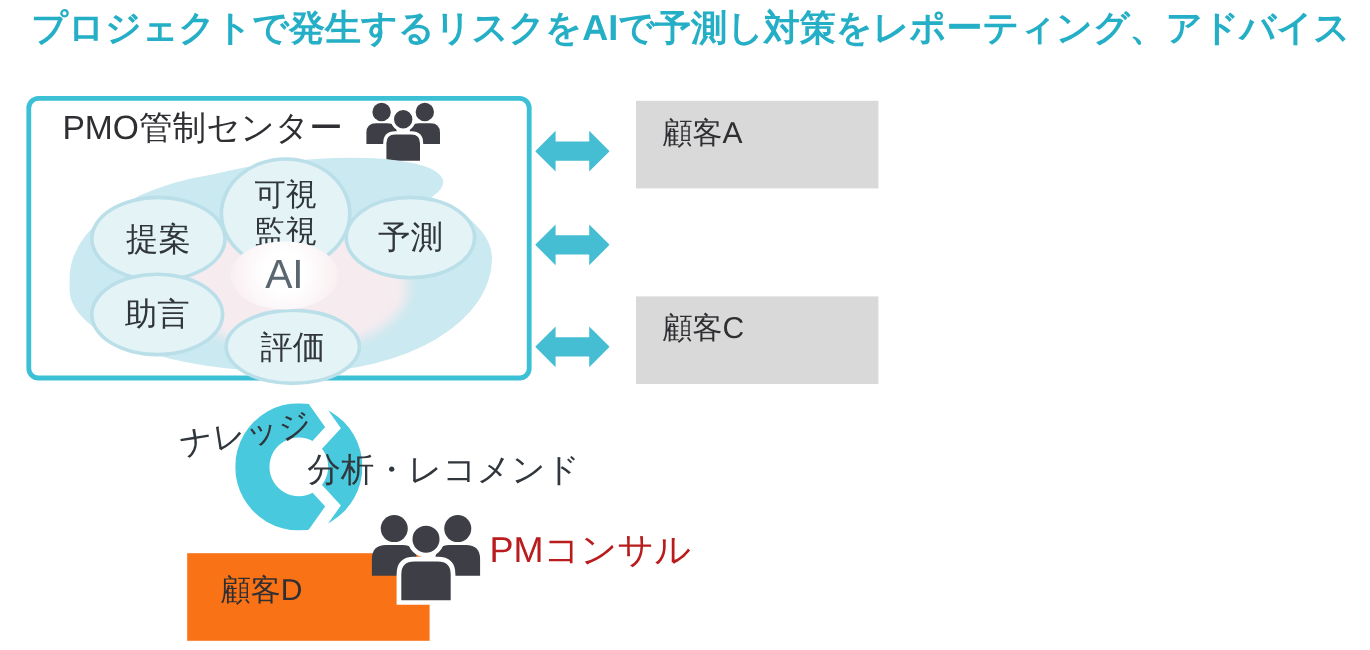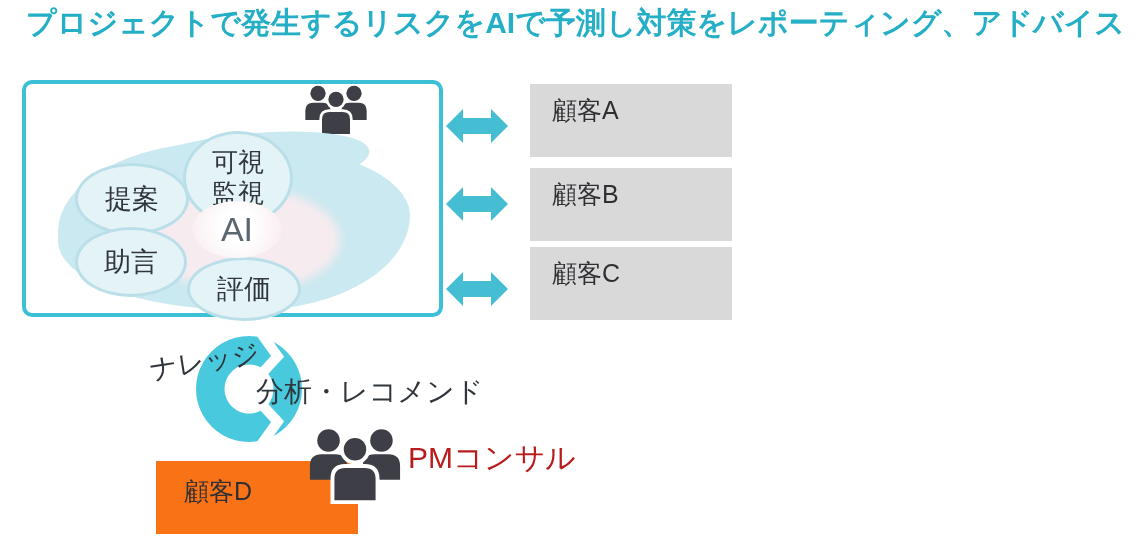--- a/index.html
+++ b/index.html
@@ -92,50 +92,49 @@
       <polygon points="0,22 17,5 17,14 45,14 45,5 62,22 45,39 45,30 17,30 17,39" fill="#45bed4"></polygon>
     </g>
   </defs>
 </svg>
 
 <div id="stage">
 
   <div id="page-title" class="abs">プロジェクトで発生するリスクをAIで予測し対策をレポーティング、アドバイス</div>
 
   <div id="pmo-box" class="abs"></div>
+  <div id="pmo-title" class="abs">PMO管制センター</div>
   <svg id="pmo-people-icon" class="abs" viewBox="0 0 100 78">
       <use href="#people-group"></use>
     </svg>
 
   <div id="ai-cloud-accent" class="abs"></div>
   <div id="ai-cloud" class="abs"></div>
   <div id="ai-glow" class="abs"></div>
 
   <div id="bubble-monitor" class="bubble abs">可視
 監視</div>
   <div id="bubble-proposal" class="bubble abs">提案</div>
+  <div id="bubble-predict" class="bubble abs">予測</div>
   <div id="bubble-advice" class="bubble abs">助言</div>
   <div id="bubble-evaluate" class="bubble abs">評価</div>
   <div id="bubble-ai" class="abs">AI</div>
 
   <svg id="arrow-a" class="dbl-arrow abs" viewBox="0 0 62 44">
       <use href="#double-arrow"></use>
     </svg>
   <svg id="arrow-b" class="dbl-arrow abs" viewBox="0 0 62 44">
       <use href="#double-arrow"></use>
     </svg>
   <svg id="arrow-c" class="dbl-arrow abs" viewBox="0 0 62 44">
       <use href="#double-arrow"></use>
     </svg>
 
   <div id="customer-a" class="customer-box abs">
     <span class="customer-label">顧客A</span>
-  </div>
-  <div id="customer-b" class="customer-box abs">
-    <span class="customer-label">顧客B</span>
   </div>
   <div id="customer-c" class="customer-box abs">
     <span class="customer-label">顧客C</span>
   </div>
 
   <svg id="cycle-icon" class="abs" viewBox="0 0 104 104">
     <path d="M52,0 a52,52 0 1,0 0.001,0 Z M52,28 a24,24 0 1,1 -0.001,0 Z" fill="#49c9de" fill-rule="evenodd"></path>
     <path d="M63,-4 L80,20 L57,45 M57,59 L80,84 L63,108" stroke="#ffffff" stroke-width="10" fill="none"></path>
   </svg>
   <div id="knowledge-label" class="abs">ナレッジ</div>

